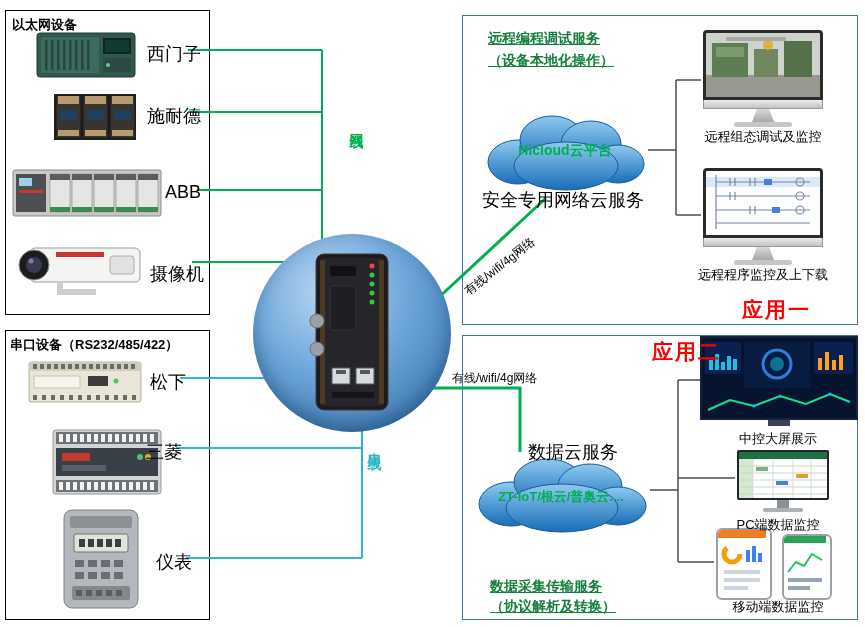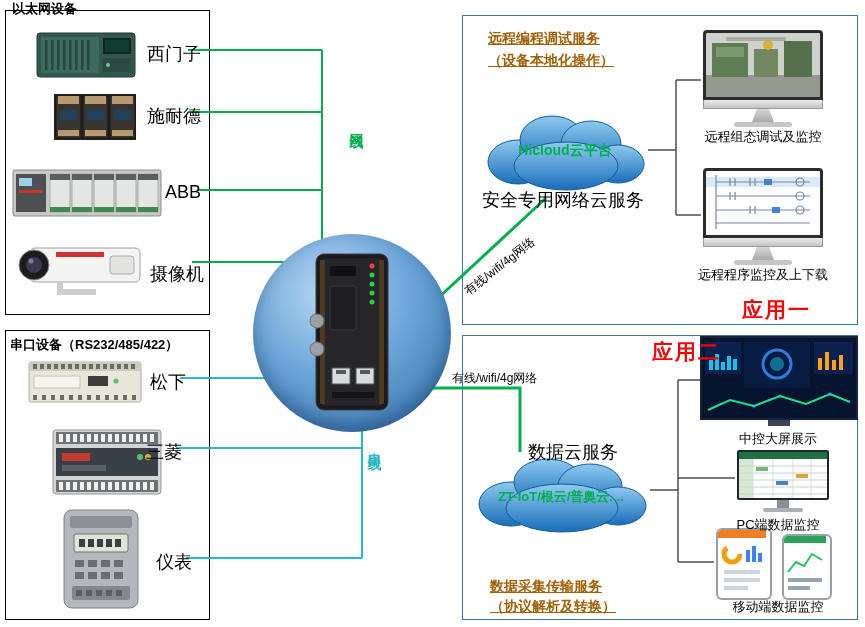--- a/index.html
+++ b/index.html
@@ -6,21 +6,21 @@
   .canvas{position:relative;width:865px;height:627px;background:#fff;overflow:hidden;
           font-family:"Liberation Sans","DejaVu Sans",sans-serif;color:#000;}
   .box{position:absolute;background:#fff;border:1px solid #000;z-index:1;box-sizing:border-box;}
   .rbox{position:absolute;background:#fff;border:1px solid #41719c;z-index:1;box-sizing:border-box;}
   .wires{position:absolute;left:0;top:0;z-index:2;}
   .txt{position:absolute;z-index:4;white-space:nowrap;font-size:18px;color:#000;}
   .box-title{font-weight:bold;font-size:13px;}
   .vtext{writing-mode:vertical-rl;text-orientation:upright;font-weight:bold;font-size:14px;letter-spacing:2px;}
   .green{color:#00b050;}
   .cyan{color:#2bb8c4;}
-  .svc-title{font-weight:bold;font-size:14px;color:#a16207;text-decoration:underline;}
+  .svc-title{font-weight:bold;font-size:14px;color:#15803d;text-decoration:underline;}
   .app-label{font-weight:bold;font-size:21px;color:#ff0000;letter-spacing:2px;}
   .caption{font-size:13px;text-align:center;}
   .dev{position:absolute;z-index:3;}
   .gateway-circle{position:absolute;left:253px;top:234px;width:198px;height:198px;border-radius:50%;z-index:3;
     background:radial-gradient(circle at 38% 30%, #b9d8f2 0%, #6aa4d8 45%, #2e6da4 100%);
     box-shadow:inset 0 -8px 18px rgba(0,30,70,.35);}
   .cloud{position:absolute;z-index:3;}
   .cloud-text{position:absolute;left:0;width:100%;text-align:center;font-weight:bold;color:#00b050;z-index:4;}
   .imac{position:absolute;width:120px;z-index:3;}
   .imac-screen{width:120px;height:70px;background:#111;border:3px solid #2b2b2b;border-radius:4px 4px 0 0;
@@ -78,21 +78,21 @@
       <line x1="676" y1="80" x2="701" y2="80"></line>
       <line x1="676" y1="215" x2="701" y2="215"></line>
       <line x1="650" y1="490" x2="678" y2="490"></line>
       <line x1="678" y1="380" x2="678" y2="562"></line>
       <line x1="678" y1="380" x2="700" y2="380"></line>
       <line x1="678" y1="478" x2="735" y2="478"></line>
       <line x1="678" y1="562" x2="714" y2="562"></line>
     </g>
   </svg>
 
-  <span class="txt box-title" style="left:12px;top:0;">以太网设备</span>
+  <span class="txt box-title" style="left:12px;top:16px;">以太网设备</span>
   <span class="txt" style="left:147px;top:42px;">西门子</span>
   <span class="txt" style="left:147px;top:104px;">施耐德</span>
   <span class="txt" style="left:165px;top:182px;">ABB</span>
   <span class="txt" style="left:150px;top:262px;">摄像机</span>
 
   <span class="txt box-title" style="left:10px;top:336px;text-align:right;">串口设备（RS232/485/422）</span>
   <span class="txt" style="left:150px;top:370px;">松下</span>
   <span class="txt" style="left:146px;top:440px;">三菱</span>
   <span class="txt" style="left:156px;top:550px;">仪表</span>
 

